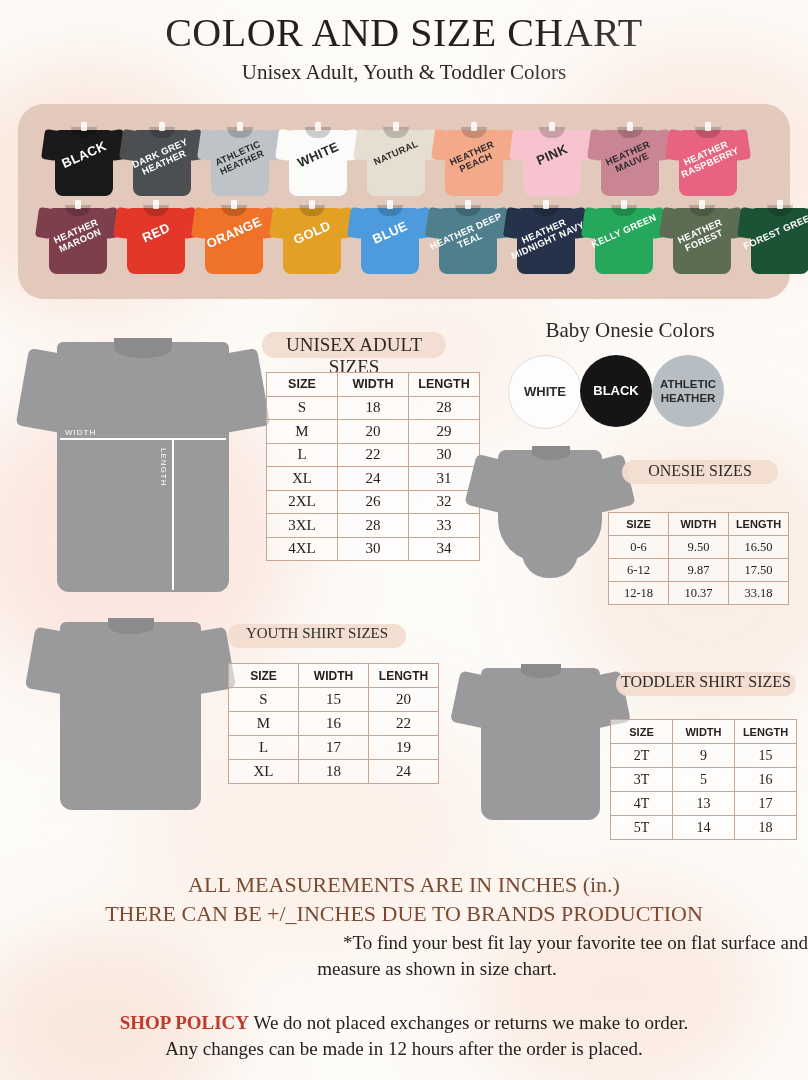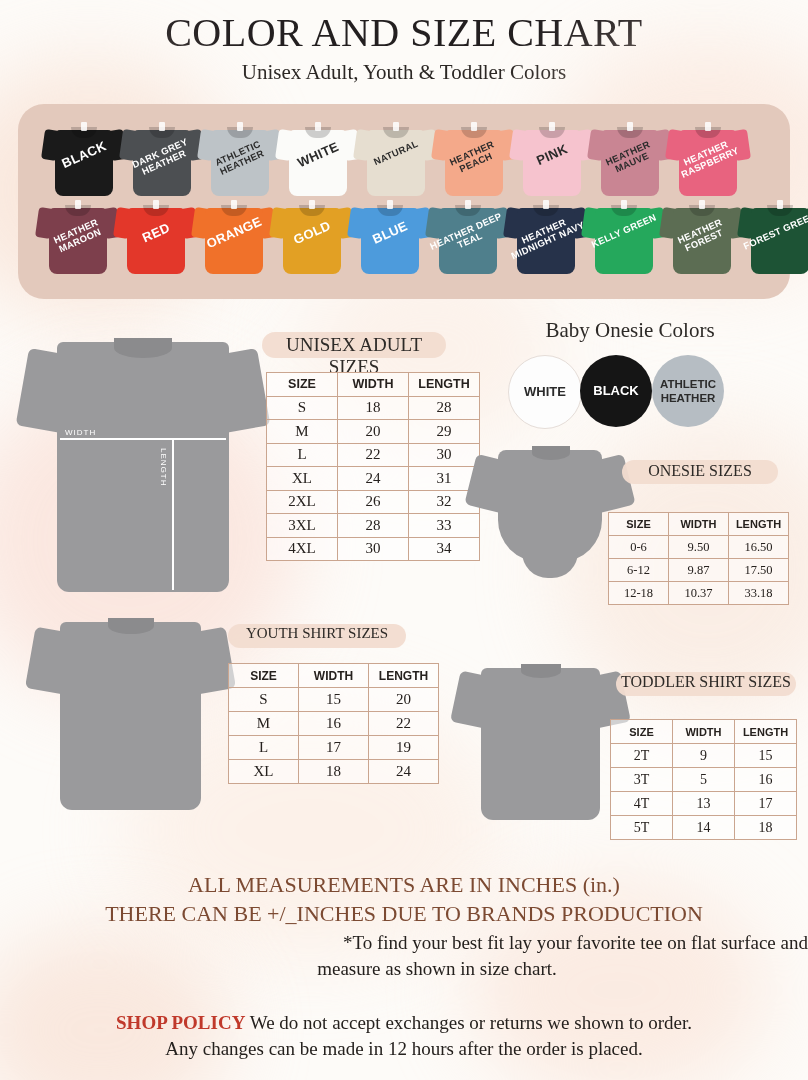--- a/index.html
+++ b/index.html
@@ -479,17 +479,17 @@
           <td>18</td>
         </tr>
       </tbody>
     </table>
 
   <div class="foot foot-1">ALL MEASUREMENTS ARE IN INCHES (in.)</div>
   <div class="foot foot-2">THERE CAN BE +/_INCHES DUE TO BRANDS PRODUCTION</div>
   <div class="foot foot-3">*To find your best fit lay your favorite tee on flat surface and</div>
   <div class="foot foot-4">measure as shown in size chart.</div>
   <div class="foot foot-5">
-    <span class="shop-policy">SHOP POLICY</span><span> We do not accept exchanges or returns we shown to order.</span>
+    <span class="shop-policy">SHOP POLICY</span><span> We do not placed exchanges or returns we make to order.</span>
   </div>
   <div class="foot foot-6">Any changes can be made in 12 hours after the order is placed.</div>
 
 </div>
 
 </body></html>

